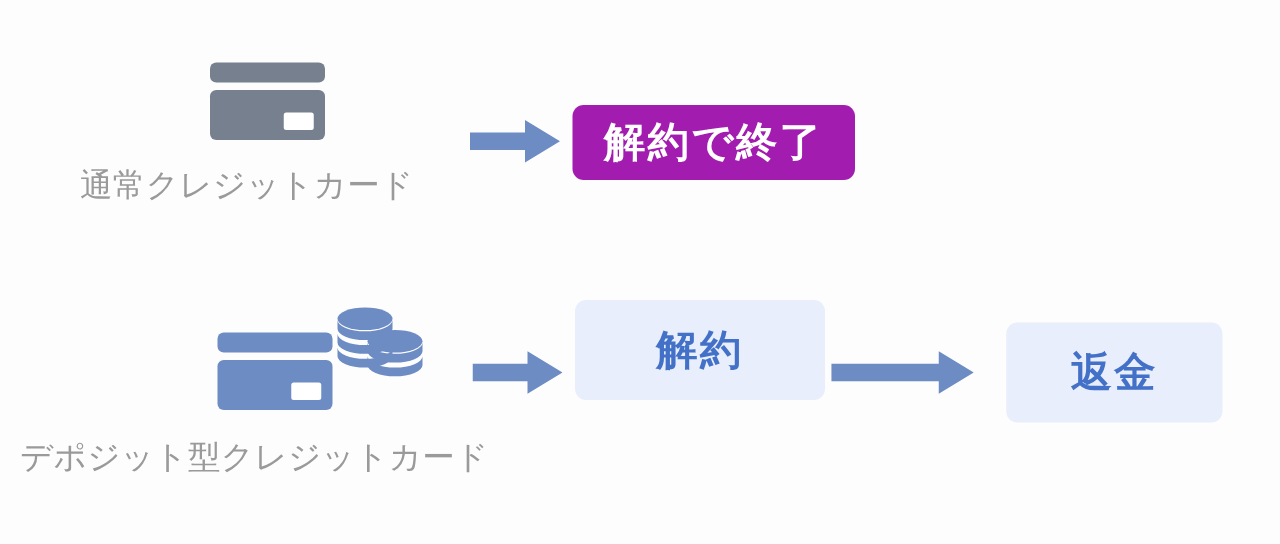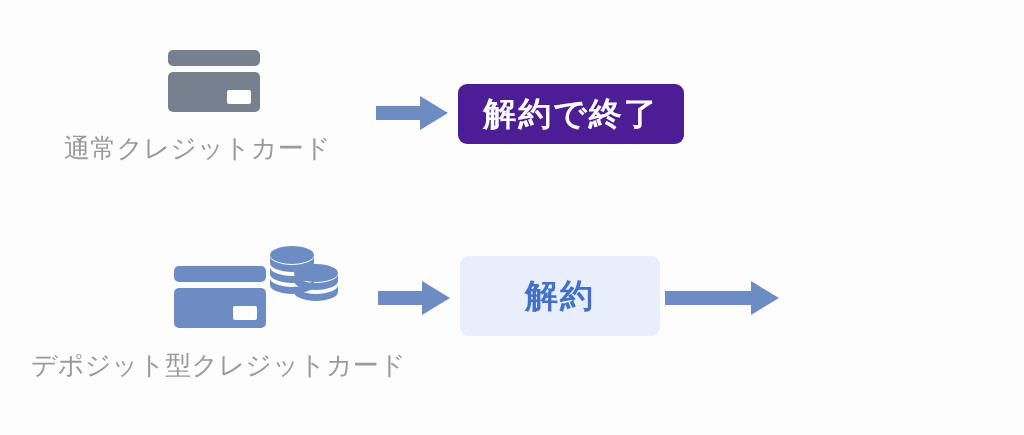--- a/index.html
+++ b/index.html
@@ -72,21 +72,21 @@
   .box {
     position: absolute;
     display: flex;
     align-items: center;
     justify-content: center;
     border-radius: 9px;
     letter-spacing: 0.06em;
     white-space: nowrap;
   }
   .box-solid {
-    background: #4c1d95;
+    background: #a21caf;
     color: #ffffff;
     font-size: 33px;
     font-weight: 700;
   }
   .box-light {
     background: #e8eefb;
     color: #4371c8;
     font-size: 33px;
     font-weight: 700;
   }
@@ -139,30 +139,31 @@
         <path d="M4 16 a22 9 0 0 0 44 0 v7 a22 9 0 0 1 -44 0 z"></path>
         <ellipse cx="26" cy="15" rx="22" ry="9"></ellipse>
 
         <path d="M28 45 a22 9 0 0 0 44 0 v7 a22 9 0 0 1 -44 0 z"></path>
         <path d="M28 34 a22 9 0 0 0 44 0 v7 a22 9 0 0 1 -44 0 z"></path>
         <ellipse cx="50" cy="33" rx="22" ry="9"></ellipse>
       </g>
     </svg>
   </div>
 
-  <div class="caption" style="left:16px; top:348px;margin-left:15px;">デポジット型クレジットカード</div>
+  <div class="caption" style="left:16px; top:348px;">デポジット型クレジットカード</div>
 
   <div class="arrow" style="left:378px; top:280px; width:72px; height:36px;">
     <svg width="72" height="36" viewBox="0 0 72 36" xmlns="http://www.w3.org/2000/svg">
       <path d="M0 11 L44 11 L44 1 L72 18 L44 35 L44 25 L0 25 Z" fill="#6d8cc4"></path>
     </svg>
   </div>
 
-  <div class="box box-light" style="left:460px; top:256px; width:200px; height:80px;">解約</div>
+  <div class="box box-light" style="left:460px; top:240px; width:200px; height:80px;">解約</div>
 
   <div class="arrow" style="left:665px; top:280px; width:114px; height:36px;">
     <svg width="114" height="36" viewBox="0 0 114 36" xmlns="http://www.w3.org/2000/svg">
       <path d="M0 11 L86 11 L86 1 L114 18 L86 35 L86 25 L0 25 Z" fill="#6d8cc4"></path>
     </svg>
   </div>
 
+  <div class="box box-light" style="left:805px; top:258px; width:173px; height:80px;">返金</div>
 
 </div>
 
 </body></html>

